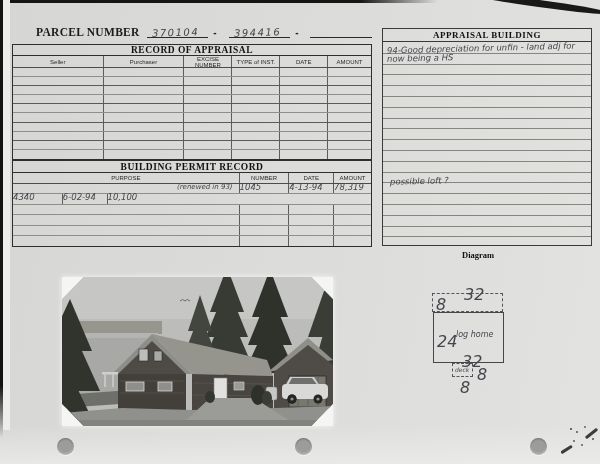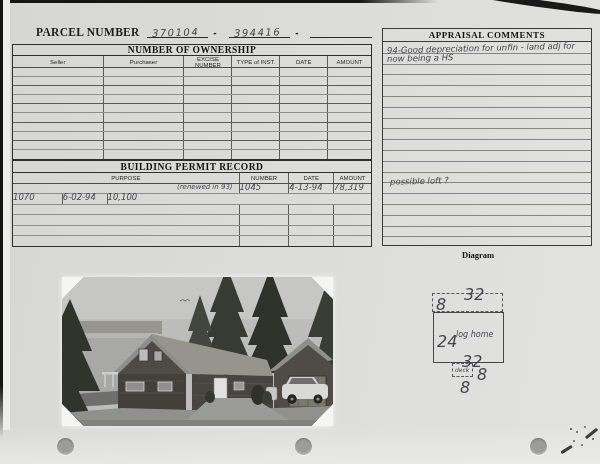--- a/index.html
+++ b/index.html
@@ -109,21 +109,21 @@
       </span>
     <span class="parcel-dash">-</span>
     <span class="parcel-seg">
         <span class="hw">394416</span>
       </span>
     <span class="parcel-dash">-</span>
     <span class="parcel-seg"></span>
   </div>
 
   <div class="tbl own">
-    <div class="tbl-title">NUMBER OF OWNERSHIP</div>
+    <div class="tbl-title">RECORD OF APPRAISAL</div>
     <div class="trow thead">
       <div class="cell oc1">Seller</div>
       <div class="cell oc2">Purchaser</div>
       <div class="cell oc3">EXCISE NUMBER</div>
       <div class="cell oc4">TYPE of INST.</div>
       <div class="cell oc5">DATE</div>
       <div class="cell oc6">AMOUNT</div>
     </div>
     <div class="trow body">
         <div class="cell oc1"></div>
@@ -224,21 +224,21 @@
         </div>
       <div class="cell pc3">
           <span class="hw hw-center">4-13-94</span>
         </div>
       <div class="cell pc4">
           <span class="hw hw-center">78,319</span>
         </div>
     </div>
     <div class="trow body">
       <div class="cell pc2">
-          <span class="hw hw-center">1070</span>
+          <span class="hw hw-center">4340</span>
         </div>
       <div class="cell pc3">
           <span class="hw hw-center">6-02-94</span>
         </div>
       <div class="cell pc4">
           <span class="hw hw-center">10,100</span>
         </div>
     </div>
     <div class="trow body">
         <div class="cell pc1"></div>
@@ -260,21 +260,21 @@
       </div>
     <div class="trow body">
         <div class="cell pc1"></div>
         <div class="cell pc2"></div>
         <div class="cell pc3"></div>
         <div class="cell pc4"></div>
       </div>
   </div>
 
   <div class="comments">
-    <div class="comments-header">APPRAISAL COMMENTS</div>
+    <div class="comments-header">APPRAISAL BUILDING</div>
     <div class="comments-lines">
       <span class="hw cmt-l1">94-Good depreciation for unfin - land adj for</span>
       <span class="hw cmt-l2">now being a HS</span>
       <span class="hw cmt-note">possible loft ?</span>
     </div>
   </div>
 
   <div class="diagram-label">Diagram</div>
   <div class="sk sk-upper"></div>
   <div class="sk sk-home"></div>

